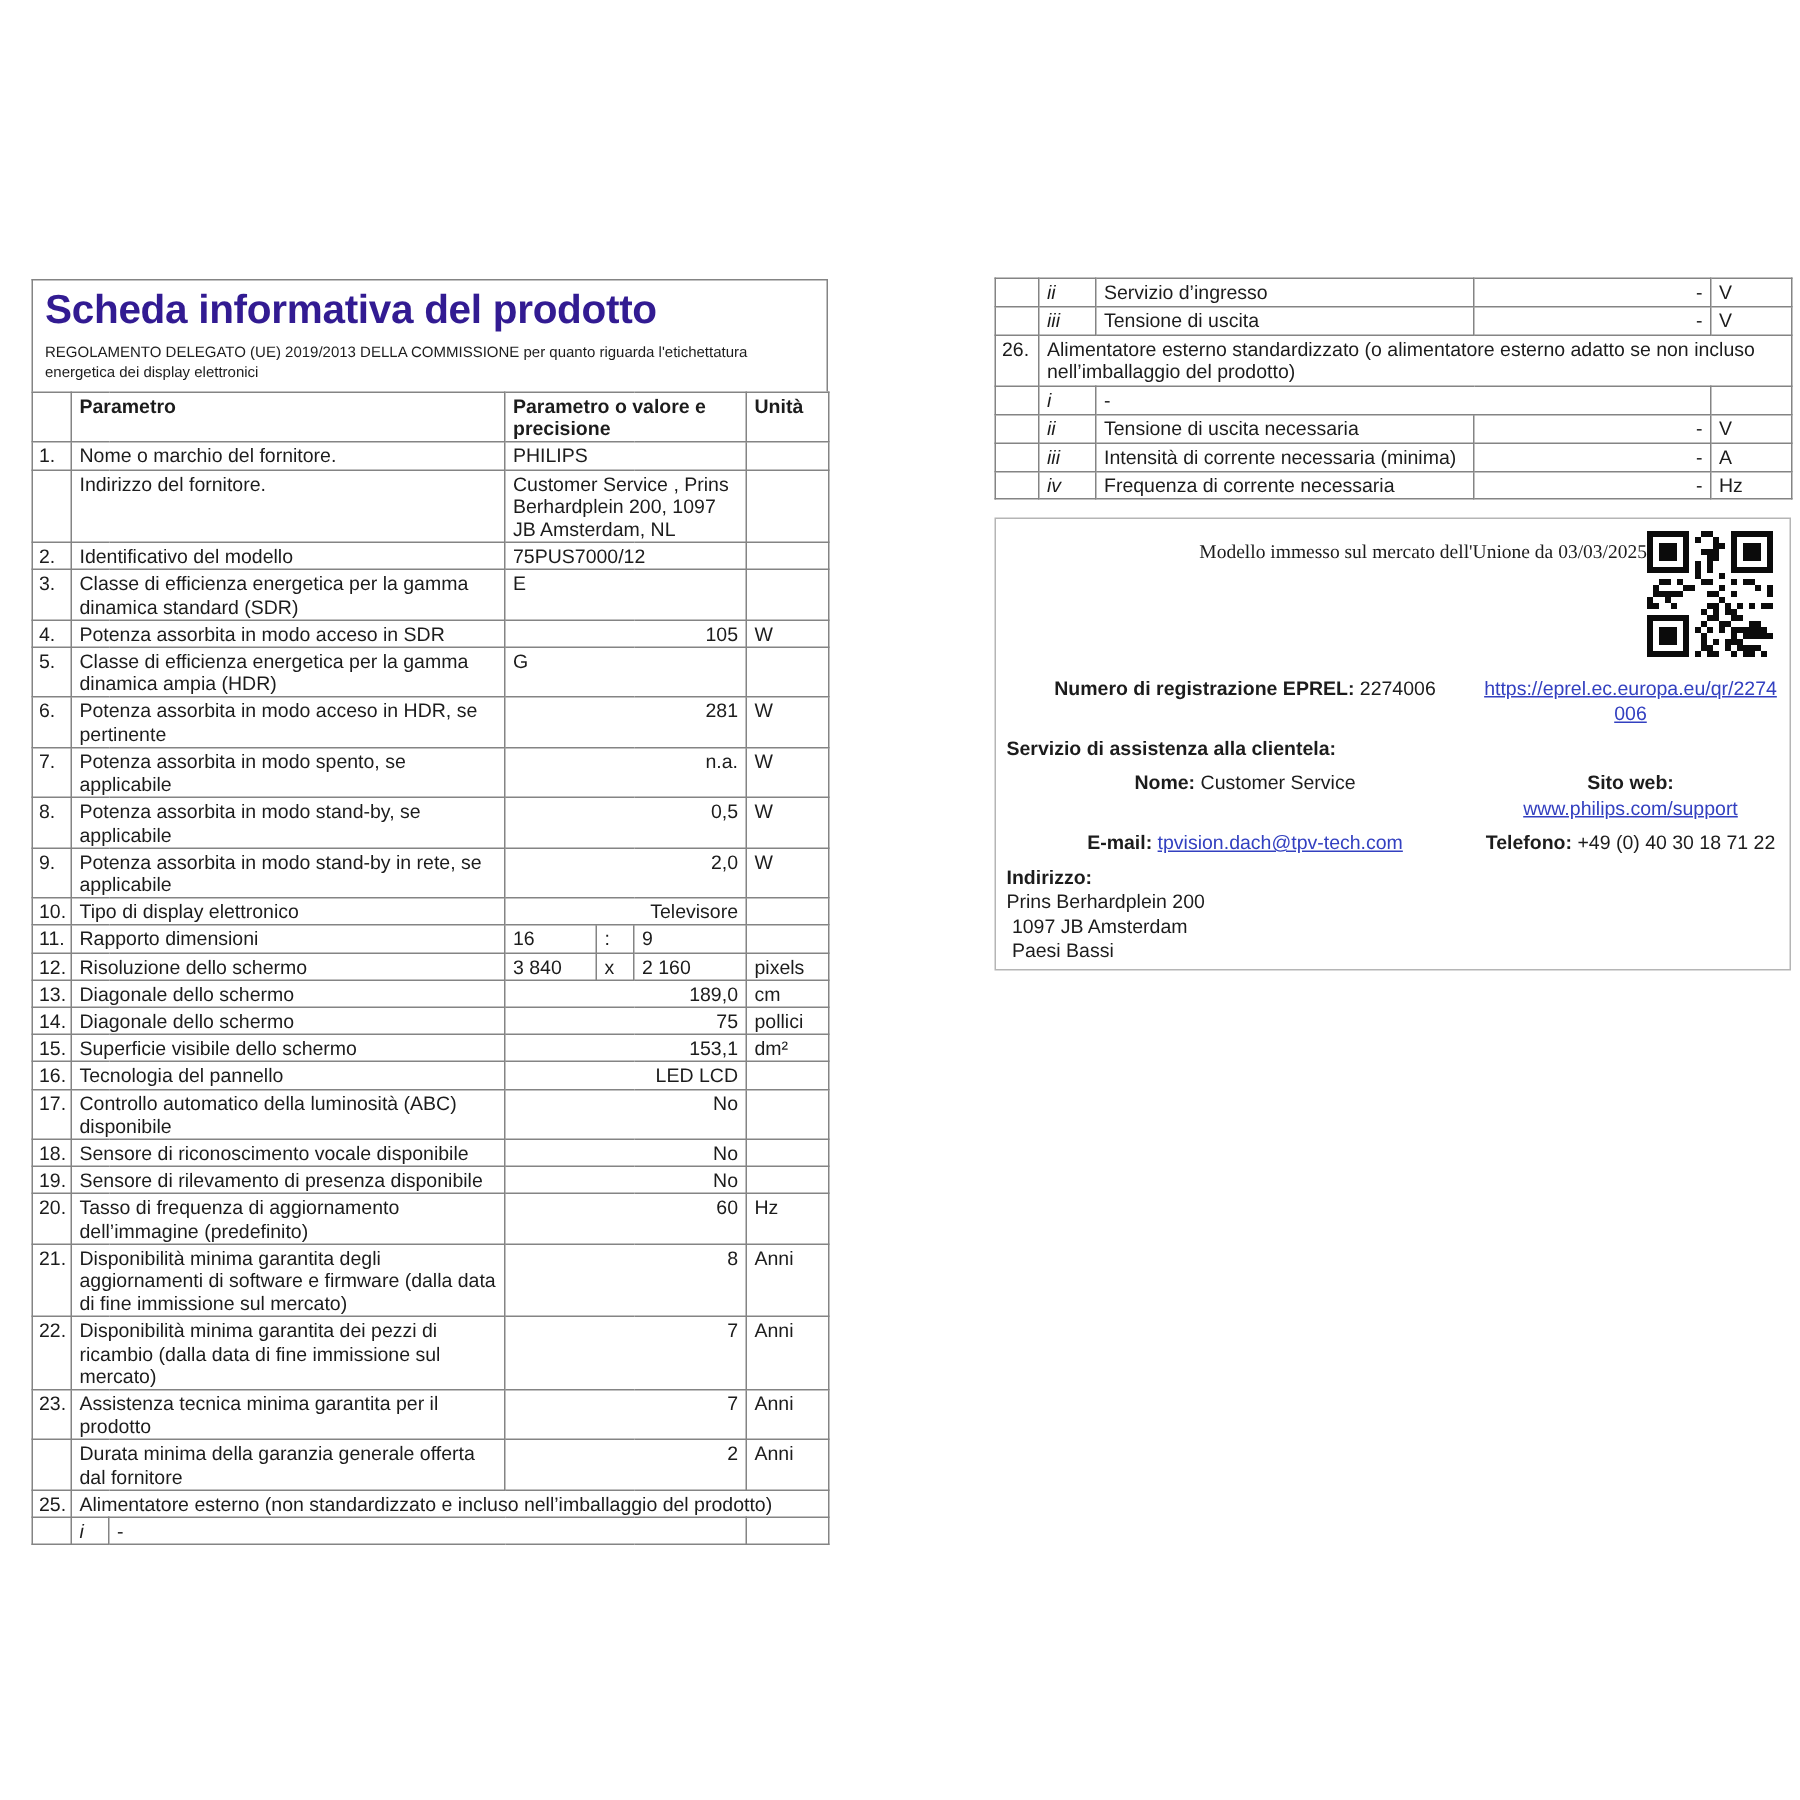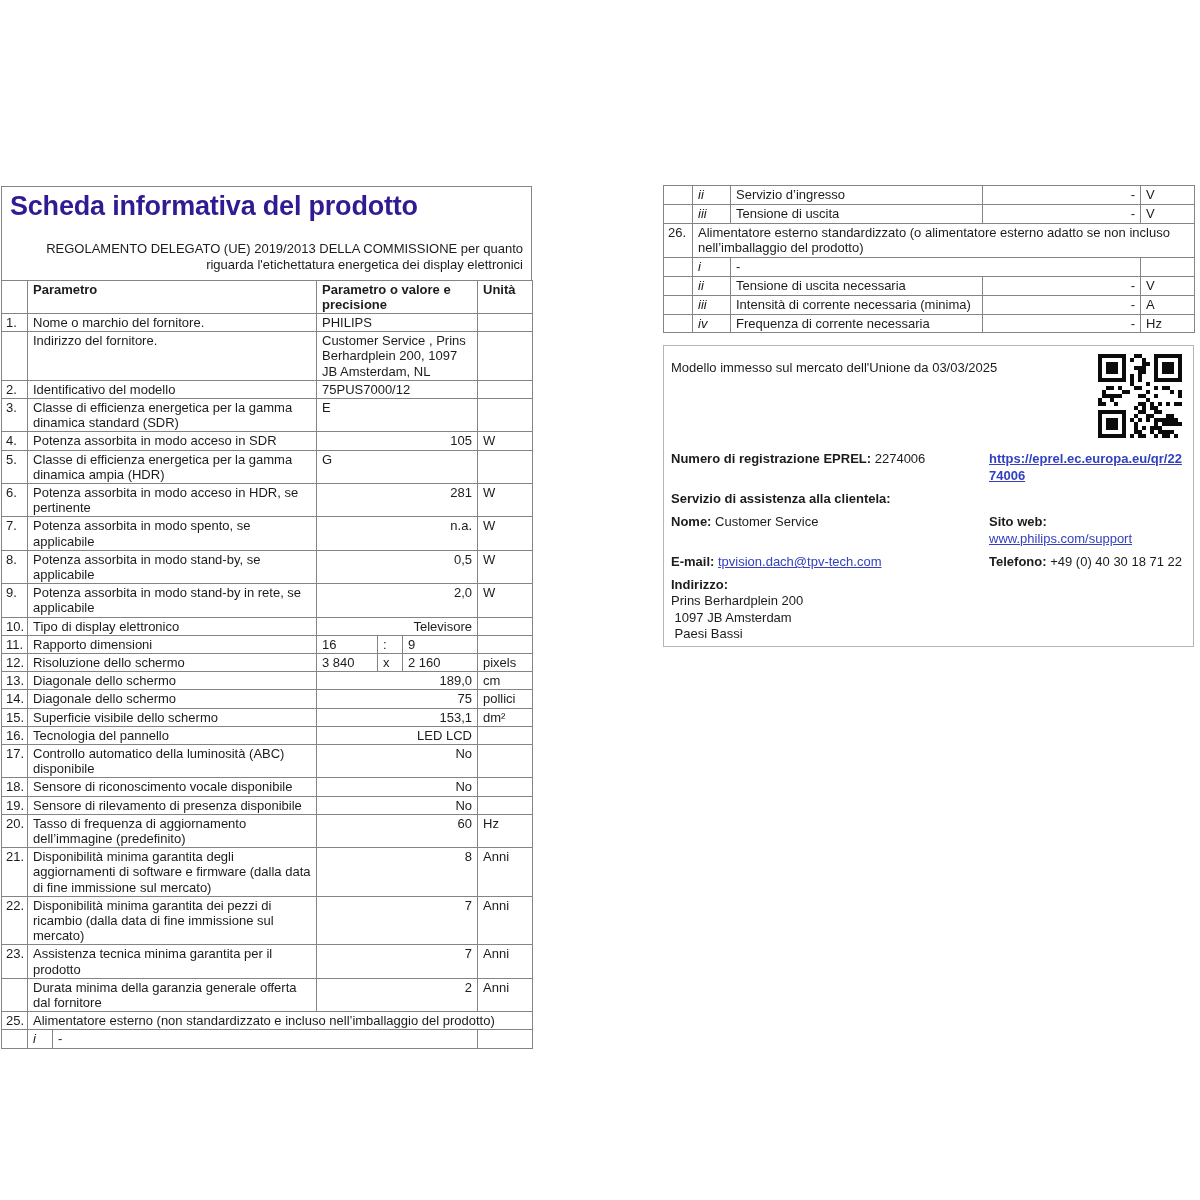--- a/index.html
+++ b/index.html
@@ -7,30 +7,30 @@
     margin: 0; padding: 0;
     width: 1200px; height: 1200px;
     background: #ffffff;
     font-family: "Liberation Sans", sans-serif;
     color: #1c1c1c;
     position: relative;
   }
   .page { position: relative; width: 1200px; height: 1200px; overflow: hidden; }
 
   
-  .left-block { position: absolute; left: 1px; top: 186px; width: 531px; }
+  .left-block { position: absolute; left: 21px; top: 186px; width: 531px; }
   .titlebox {
     border: 1px solid #848484; border-bottom: none;
     padding: 4px 8px 6px 8px;
   }
   .doc-title {
     font-size: 27px; font-weight: bold; color: #321b92;
     line-height: 1.15; letter-spacing: -0.2px;
   }
-  .doc-subtitle { font-size: 13px; line-height: 1.25; margin-top: 19px; color: #1c1c1c; text-align: right; }
+  .doc-subtitle { font-size: 10px; line-height: 1.25; margin-top: 8px; color: #1c1c1c; }
 
   table.sheet {
     border-collapse: collapse; table-layout: fixed; width: 531px;
     font-size: 13px;
   }
   table.sheet td {
     border: 1px solid #848484;
     padding: 1px 5px;
     line-height: 15.2px;
     vertical-align: top;
@@ -47,28 +47,28 @@
   .right-table-wrap { position: absolute; left: 663px; top: 185px; width: 531px; }
   .right-table-wrap table.sheet td { line-height: 15.8px; }
 
   
   .info-box {
     position: absolute; left: 663px; top: 345px; width: 531px; height: 302px;
     border: 1px solid #b5b5b5;
     padding: 8px 8px 8px 7px;
     font-size: 13px; line-height: 17px;
   }
-  .info-head { display: flex; justify-content: space-between; align-items: flex-start; margin-bottom: 12px; }
+  .info-head { display: flex; justify-content: flex-end; align-items: flex-start; margin-bottom: 12px; font-family: Liberation Serif, serif; }
   .market-line { padding-top: 5px; }
   .qr { width: 84px; height: 84px; display: block; margin-right: 3px; }
-  .info-row { display: grid; grid-template-columns: 318px 1fr; column-gap: 0; margin-bottom: 6px; }
+  .info-row { display: grid; grid-template-columns: 318px 1fr; column-gap: 0; margin-bottom: 6px; text-align: center; }
   .info-row .lbl { font-weight: bold; }
   .info-row .val { font-weight: normal; }
   a.link { color: #3340c0; text-decoration: underline; cursor: pointer; }
-  .eprel-link { display: inline-block; max-width: 214px; word-break: break-all; font-weight: bold; }
+  .eprel-link { display: inline-block; max-width: 214px; word-break: break-all; }
   .addr-line { white-space: pre; line-height: 16.5px; }
   .service-head { font-weight: bold; margin-bottom: 6px; }
   .indirizzo-block { margin-top: 1px; }
 </style>
 </head>
 <body>
 
 <div class="page">
 
   <div class="left-block">

